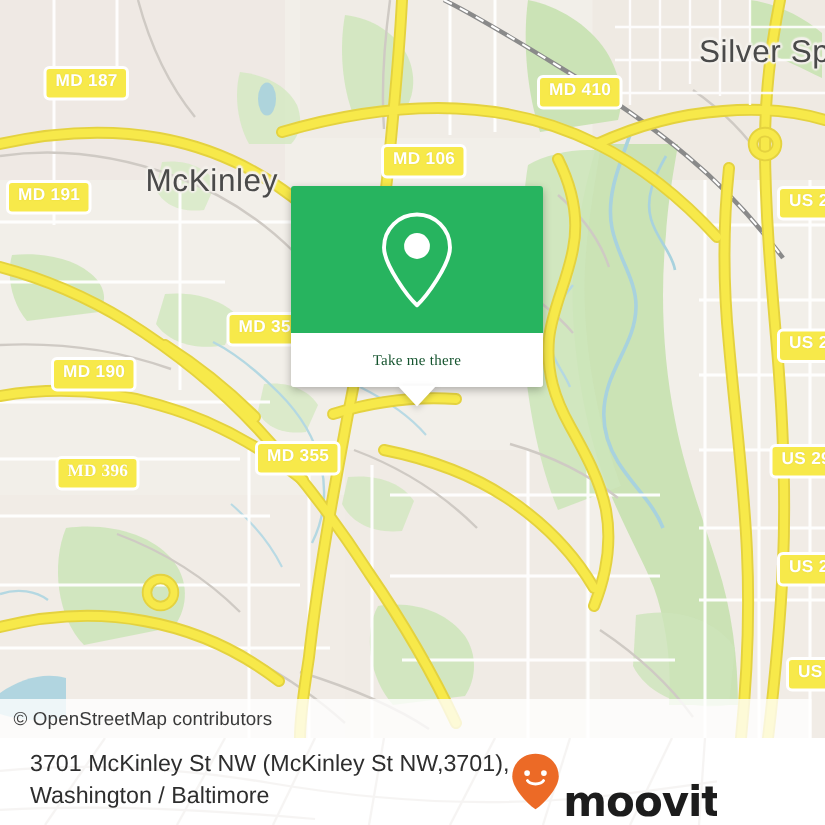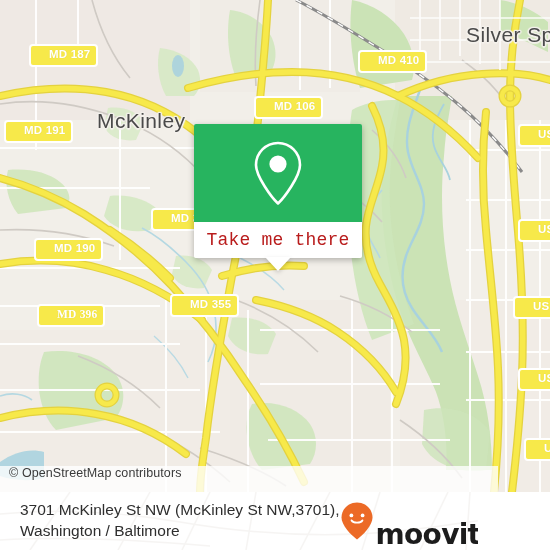--- a/index.html
+++ b/index.html
@@ -43,21 +43,21 @@
   .shield {
     position: absolute;
     background: #f7e94a;
     border: 2px solid #ffffff;
     border-radius: 4px;
     color: #ffffff;
     font-family: "Liberation Sans", sans-serif;
     font-size: 11.5px;
     font-weight: bold;
     line-height: 1;
-    padding: 3px 6px 4px 18px;
+    padding: 3px 6px 4px 6px;
     white-space: nowrap;
     letter-spacing: 0.2px;
     box-sizing: border-box;
     text-shadow: 0 0 1px rgba(170,150,0,.25);
   }
 
   
   .place-label {
     position: absolute;
     color: #4a4a4a;
@@ -93,23 +93,23 @@
   .popup-bottom {
     position: relative;
     background: #ffffff;
     height: 36px;
     display: flex;
     align-items: center;
     justify-content: center;
     border-radius: 0 0 2px 2px;
   }
   .popup-label {
-    color: #b91c1c;
-    font-size: 18px;
-    font-family: Liberation Mono, monospace;
+    color: #14532d;
+    font-size: 10px;
+    font-family: Liberation Serif, serif;
     letter-spacing: 0.2px;
   }
   .popup-tail {
     position: absolute;
     left: 50%;
     bottom: -13px;
     margin-left: -13px;
     width: 0;
     height: 0;
     border-left: 13px solid transparent;
@@ -117,24 +117,25 @@
     border-top: 14px solid #ffffff;
     filter: drop-shadow(0 2px 2px rgba(0,0,0,0.18));
   }
   .pin-icon { display: block; }
 
   
   .attribution {
     position: absolute;
     left: 0;
     bottom: 0;
-    width: 498px;
+    width: 541px;
     height: 26px;
     background: rgba(255,255,255,0.78);
     display: flex;
+    align-items: center;
   }
   .attribution-text {
     color: #3a3a3a;
     font-size: 12.5px;
     font-family: "Liberation Sans", sans-serif;
     padding-left: 9px;
     letter-spacing: 0.1px;
   }
 
   

